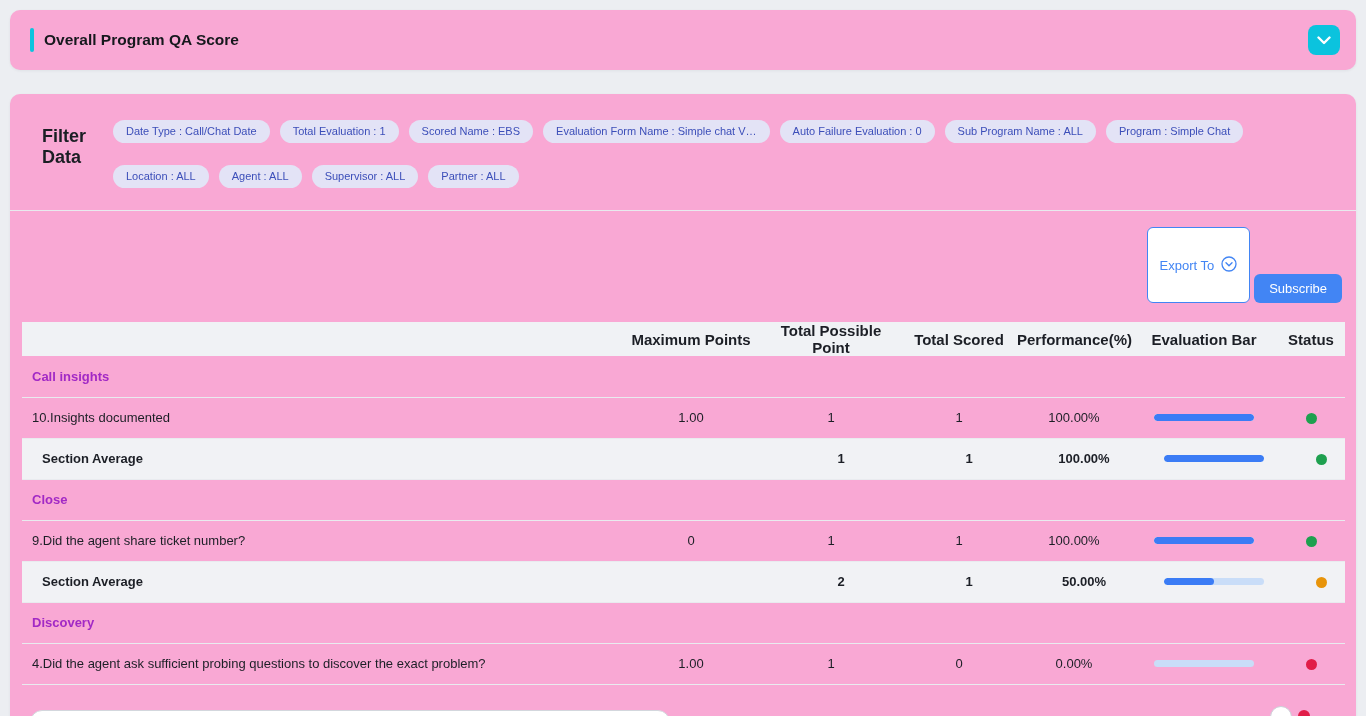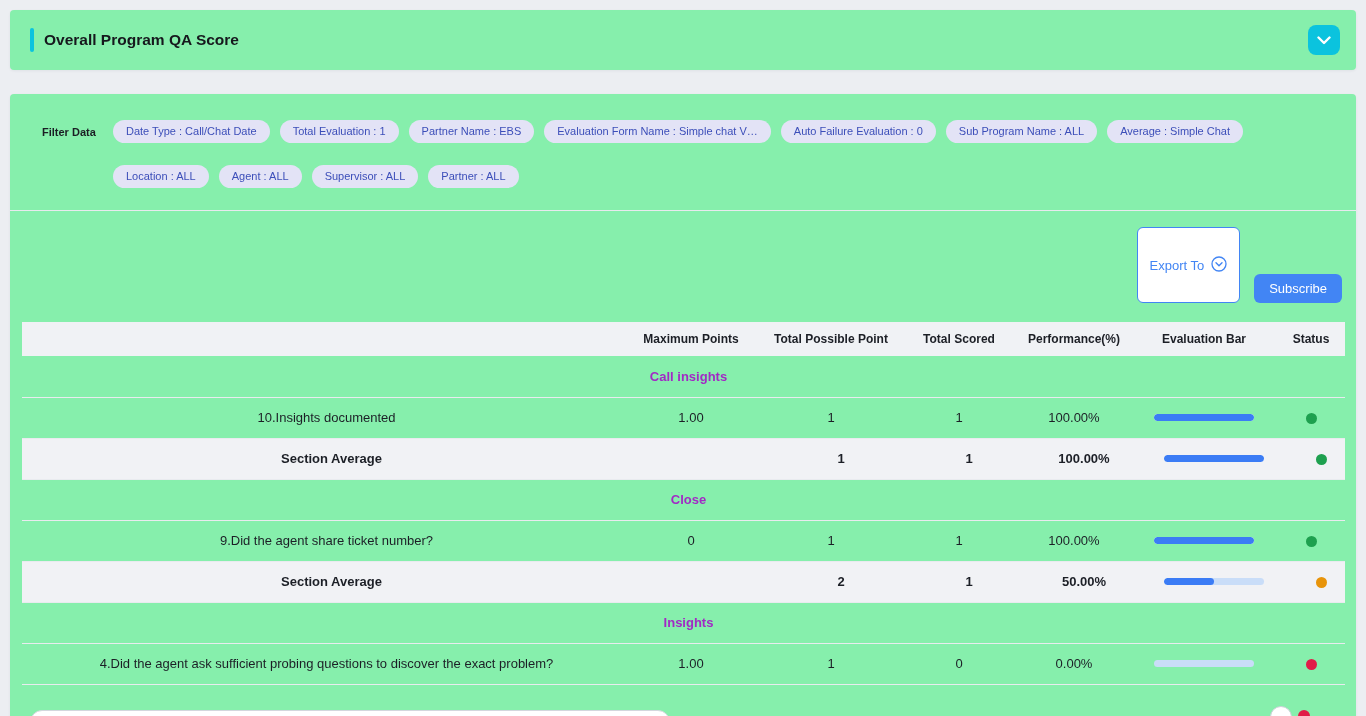--- a/index.html
+++ b/index.html
@@ -3,22 +3,22 @@
 <meta charset="utf-8">
 <style>
   * { margin:0; padding:0; box-sizing:border-box; }
   html,body { width:1366px; height:716px; overflow:hidden; }
   body {
     font-family:"Liberation Sans", sans-serif;
     background:#eceef2;
     position:relative;
   }
   .card {
-    background:#86efac;
-    border-radius:4px;
+    background:#f9a8d4;
+    border-radius:10px;
     box-shadow:0 1px 3px rgba(20,30,50,.06);
   }
   
   .title-card {
     margin:10px 10px 0 10px;
     height:60px;
     display:flex; align-items:center;
     padding:0 16px 0 20px;
   }
   .accent-bar { width:4px; height:24px; border-radius:2px; margin-right:10px; }
@@ -29,46 +29,46 @@
   }
   .collapse-btn svg { display:block; }
   
   .main-card {
     margin:24px 10px 0 10px;
     height:660px;
     padding-top:26px;
     position:relative;
   }
   .filter-row { display:flex; align-items:flex-start; padding:0 24px 0 32px; }
-  .filter-label { font-size:11px; font-weight:bold; color:#1b1e24; margin-top:6px; width:71px; flex:none; }
+  .filter-label { font-size:18px; font-weight:bold; color:#1b1e24; margin-top:6px; width:71px; flex:none; }
   .chip-list { display:flex; flex-wrap:wrap; gap:22px 10px; }
   .chip {
     font-size:11px; line-height:1;
     padding:6px 13px 6px 13px;
     border-radius:13px;
     white-space:nowrap;
   }
   .divider { border-top:1px solid #e8eaee; margin-top:22px; }
-  .toolbar { display:flex; justify-content:flex-end; gap:14px; padding:16px 14px 0 0; }
+  .toolbar { display:flex; justify-content:flex-end; gap:4px; padding:16px 14px 0 0; }
   .export-btn {
     display:flex; align-items:center; gap:7px;
     background:#fff; font-size:13px;
     padding:6px 12px; border-radius:6px; cursor:pointer;
   }
   .subscribe-btn {
     border:none; color:#fff; font-size:13px;
     padding:7px 15px; border-radius:6px; cursor:pointer;
   }
   
   .qa-table-wrap { margin:19px 11px 0 12px; }
   table { width:100%; border-collapse:collapse; table-layout:fixed; }
   th, td { font-size:13px; color:#1c1f26; }
   thead tr { background:#f0f2f5; }
-  th { font-size:12px; font-weight:bold; height:34px; text-align:center; }
-  th:first-child, td:first-child { text-align:center; padding-left:10px; }
+  th { font-size:15px; font-weight:bold; height:34px; text-align:center; }
+  th:first-child, td:first-child { text-align:left; padding-left:10px; }
   td { height:41px; text-align:center; border-bottom:1px solid #e9ebef; }
   tr.section-row td { font-weight:bold; }
   tr.avg-row td { font-weight:bold; background:#f1f2f5;padding-left:20px; }
   .bar-track { width:100px; height:7px; border-radius:4px; margin:0 auto; overflow:hidden; }
   .bar-fill { height:100%; border-radius:4px; }
   .dot { display:inline-block; width:11px; height:11px; border-radius:50%; vertical-align:middle; }
   
   .cutoff-panel {
     position:absolute; left:30px; top:710px; width:640px; height:30px;
     background:#fff; border:1px solid #d3d7dd; border-radius:12px;
@@ -96,25 +96,25 @@
   </button>
 </div>
 
 <div class="card main-card">
 
   <div class="filter-row">
     <div class="filter-label">Filter Data</div>
     <div class="chip-list">
         <span class="chip" style="background: rgb(227, 227, 246); color: rgb(60, 78, 185);">Date Type : Call/Chat Date</span>
         <span class="chip" style="background: rgb(227, 227, 246); color: rgb(60, 78, 185);">Total Evaluation : 1</span>
-        <span class="chip" style="background: rgb(227, 227, 246); color: rgb(60, 78, 185);">Partner Name : EBS</span>
+        <span class="chip" style="background: rgb(227, 227, 246); color: rgb(60, 78, 185);">Scored Name : EBS</span>
         <span class="chip" style="background: rgb(227, 227, 246); color: rgb(60, 78, 185);">Evaluation Form Name : Simple chat V…</span>
         <span class="chip" style="background: rgb(227, 227, 246); color: rgb(60, 78, 185);">Auto Failure Evaluation : 0</span>
         <span class="chip" style="background: rgb(227, 227, 246); color: rgb(60, 78, 185);">Sub Program Name : ALL</span>
-        <span class="chip" style="background: rgb(227, 227, 246); color: rgb(60, 78, 185);">Average : Simple Chat</span>
+        <span class="chip" style="background: rgb(227, 227, 246); color: rgb(60, 78, 185);">Program : Simple Chat</span>
         <span class="chip" style="background: rgb(227, 227, 246); color: rgb(60, 78, 185);">Location : ALL</span>
         <span class="chip" style="background: rgb(227, 227, 246); color: rgb(60, 78, 185);">Agent : ALL</span>
         <span class="chip" style="background: rgb(227, 227, 246); color: rgb(60, 78, 185);">Supervisor : ALL</span>
         <span class="chip" style="background: rgb(227, 227, 246); color: rgb(60, 78, 185);">Partner : ALL</span>
       </div>
   </div>
 
   <div class="divider"></div>
 
   <div class="toolbar">
@@ -205,21 +205,21 @@
             <td>1</td>
             <td>50.00%</td>
             <td>
               <div class="bar-track" style="background: rgb(201, 221, 248);">
                 <div class="bar-fill" style="background: rgb(59, 124, 245); width: 50%;"></div>
               </div>
             </td>
             <td><span class="dot" style="background: rgb(232, 148, 10);"></span></td>
           </tr>
           <tr class="section-row">
-            <td colspan="7" style="color: rgb(162, 41, 197);">Insights</td>
+            <td colspan="7" style="color: rgb(162, 41, 197);">Discovery</td>
           </tr>
           <tr class="q-row">
             <td>4.Did the agent ask sufficient probing questions to discover the exact problem?</td>
             <td>1.00</td>
             <td>1</td>
             <td>0</td>
             <td>0.00%</td>
             <td>
               <div class="bar-track" style="background: rgb(201, 221, 248);">
                 <div class="bar-fill" style="background: rgb(59, 124, 245); width: 0%;"></div>

